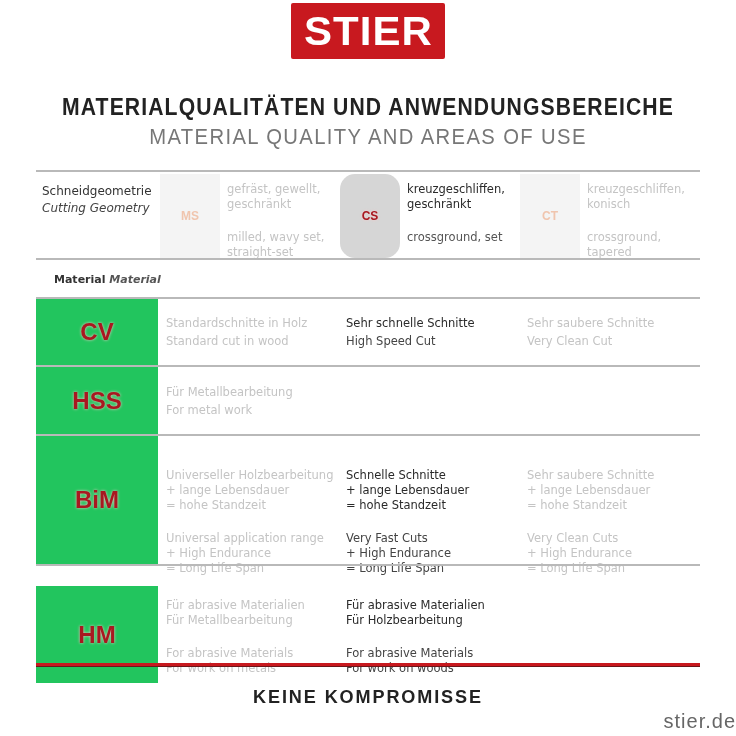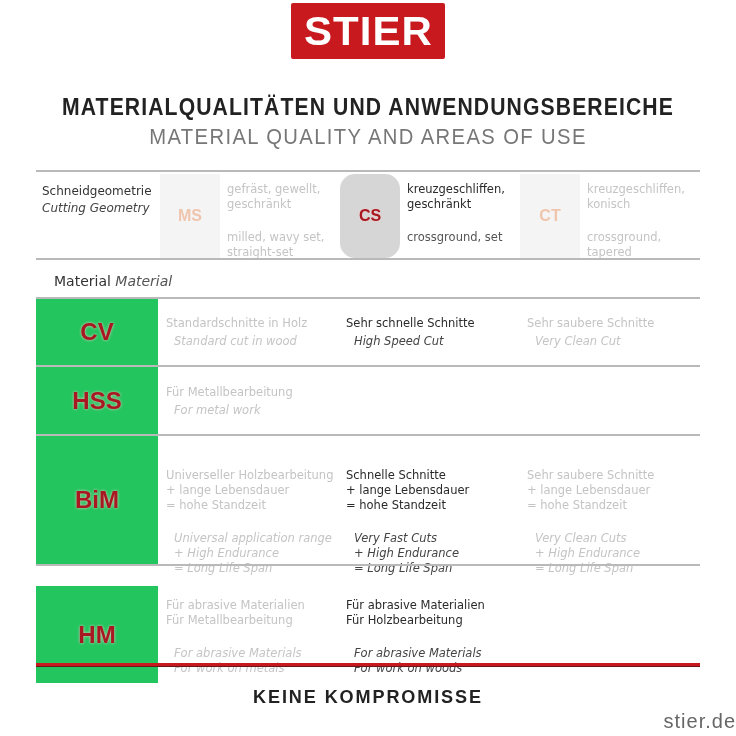--- a/index.html
+++ b/index.html
@@ -11,39 +11,39 @@
   .title { position: absolute; left: 0; top: 94px; width: 736px; text-align: center; font-family: "Liberation Sans", sans-serif; font-weight: 700; font-size: 23px; letter-spacing: 1.2px; color: #222; transform: scaleX(0.92); }
   .subtitle { position: absolute; left: 0; top: 124px; width: 736px; text-align: center; font-family: "Liberation Sans", sans-serif; font-weight: 400; font-size: 22px; letter-spacing: 1.5px; color: #777; transform: scaleX(0.92); }
 
   .hline { position: absolute; left: 36px; width: 664px; height: 2px; background: #b9b9b9; }
 
   
   .geo-label { position: absolute; left: 42px; top: 183px; font-size: 12px; line-height: 17px; }
   .geo-label .de { color: #333; }
   .geo-label .en { color: #444; font-style: italic; }
 
-  .code-box { position: absolute; top: 174px; height: 84px; width: 60px; display: flex; align-items: center; justify-content: center; font-family: "Liberation Sans", sans-serif; font-weight: 700; font-size: 16px; }
+  .code-box { position: absolute; top: 174px; height: 84px; width: 60px; display: flex; align-items: center; justify-content: center; font-family: "Liberation Sans", sans-serif; font-weight: 700; font-size: 12px; }
   .code-box.dim { background: #f4f4f4; color: #f0c5ae; }
   .code-box.active { background: #d6d6d6; color: #a81820; text-shadow: 0 0 3px #f3c9c9; border-radius: 15px; }
 
   .geo-desc { position: absolute; top: 182px; font-size: 11.5px; line-height: 15px; width: 110px; }
   .geo-desc .de { display: block; }
   .geo-desc .en { display: block; margin-top: 18px; }
   .geo-desc.dim { color: #c4c4c4; }
   .geo-desc.active { color: #2a2a2a; }
   .geo-desc.active .en { color: #555; }
 
-  .material-label { position: absolute; left: 54px; top: 273px; font-size: 14px; color: #333; }
+  .material-label { position: absolute; left: 54px; top: 273px; font-size: 11px; color: #333; font-weight: bold; }
   .material-label i { color: #555; }
 
   
   .row-code { position: absolute; left: 36px; width: 122px; background: #22c55e; display: flex; align-items: center; justify-content: center; font-family: "Liberation Sans", sans-serif; font-weight: 700; font-size: 24px; color: #a81820; text-shadow: 0 0 3px #f3c9c9; }
   .cell { position: absolute; font-size: 11.5px; line-height: 15px; width: 175px; }
   .cell .de { display: block; }
-  .cell .en { display: block; font-style: italic; margin-top: 3px; margin-left: 8px; }
+  .cell .en { display: block; margin-top: 3px; }
   .cell.dim { color: #c4c4c4; }
   .cell.active { color: #2a2a2a; }
   .cell.active .en { color: #444; }
 
   .red-line { position: absolute; left: 36px; top: 663px; width: 664px; height: 3px; background: #c8191f; box-shadow: 0 1px 0 #6b1518; }
 
   .footer-title { position: absolute; left: 0; top: 686px; width: 736px; text-align: center; font-family: "Liberation Sans", sans-serif; font-weight: 700; font-size: 19px; letter-spacing: 2px; color: #222; transform: scaleX(0.95); }
   .footer-url { position: absolute; left: 0; top: 710px; width: 736px; text-align: right; font-family: Liberation Sans, sans-serif; font-size: 20px; letter-spacing: 1px; color: #666; }
 </style>
 </head>

